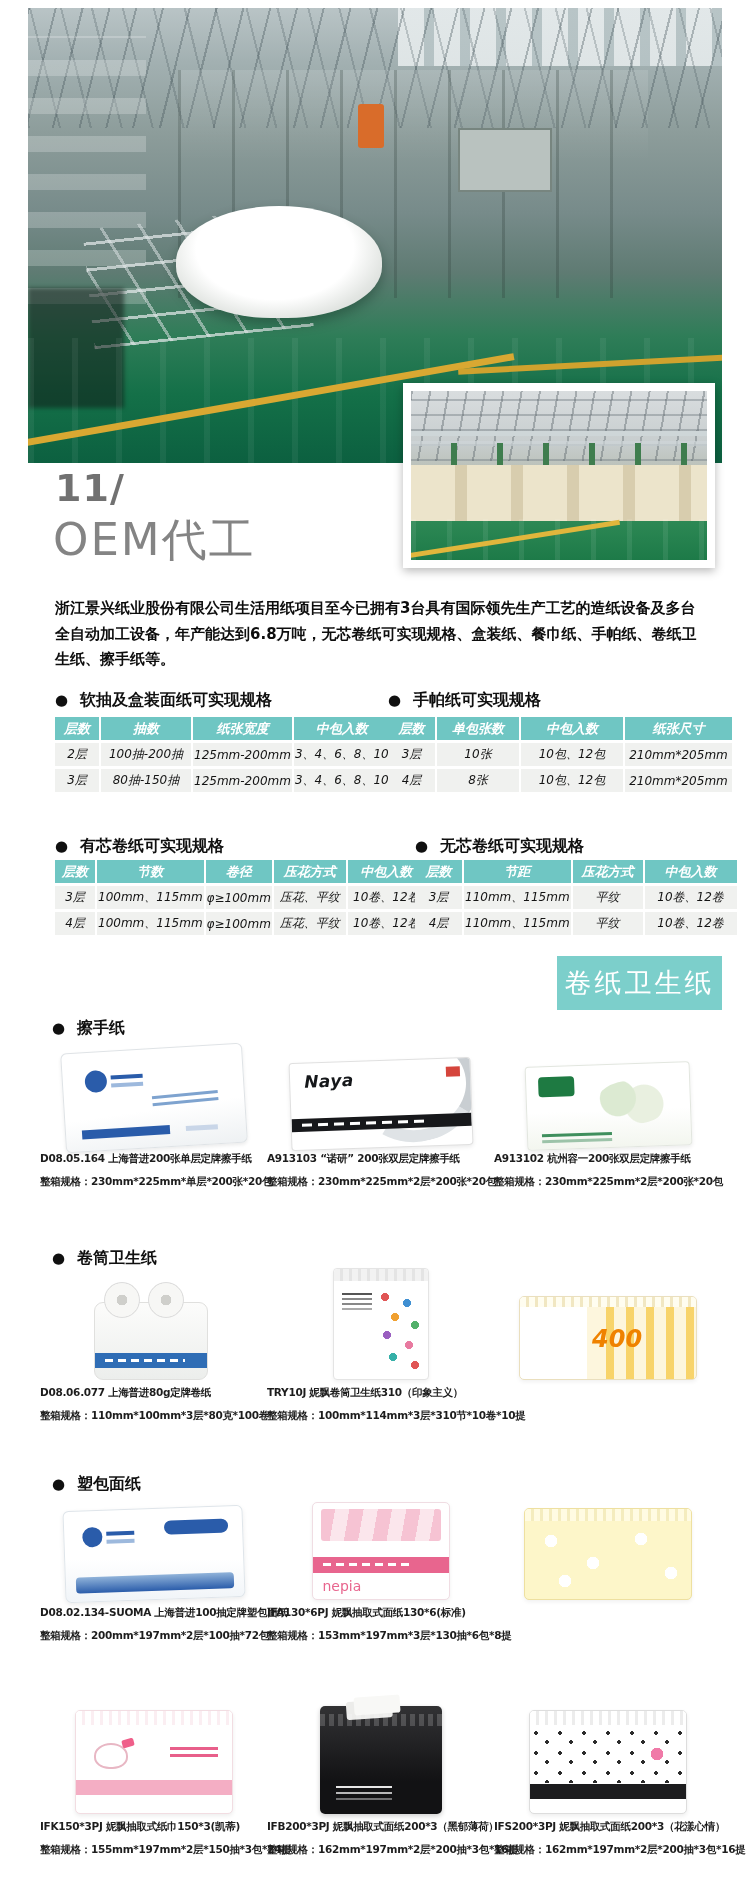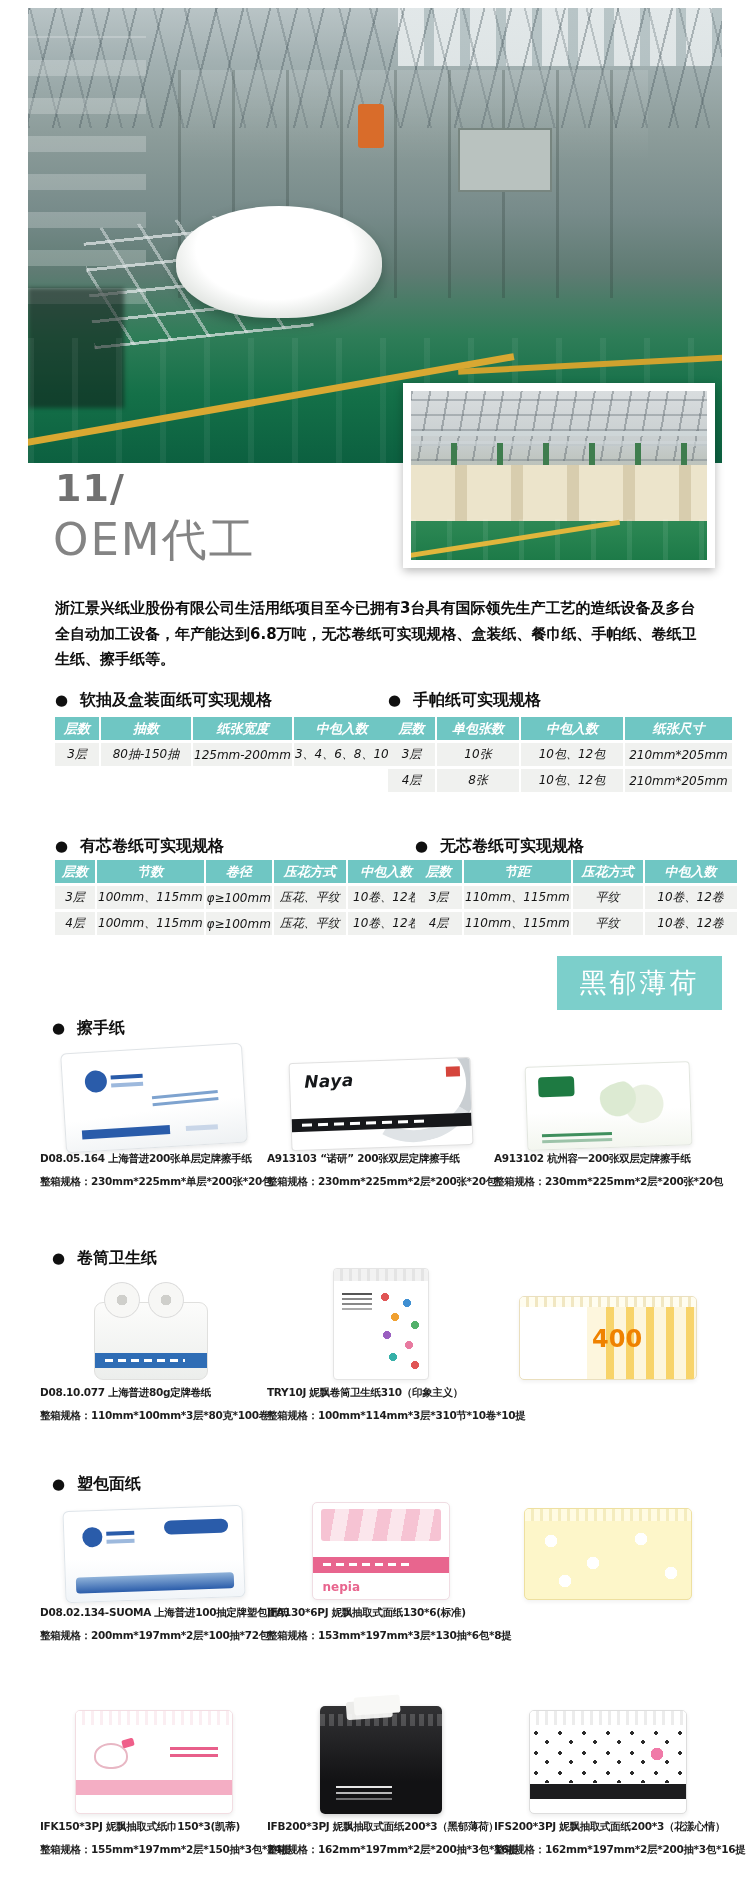--- a/index.html
+++ b/index.html
@@ -140,21 +140,21 @@
   .pk7 .logo{left:18px;top:16px;width:20px;height:20px;border-radius:50%;background:#2a5caa;}
   .pk7 .logo::after{content:"";position:absolute;left:24px;top:5px;width:28px;height:4px;background:#2a5caa;box-shadow:0 8px 0 #9db9dd;}
   .pk7 .trband{right:14px;top:12px;width:64px;height:14px;background:#2a5caa;border-radius:7px;}
   .pk7 .wave{left:10px;right:10px;bottom:8px;height:16px;background:linear-gradient(180deg,#8fb2d9,#2a5caa);border-radius:4px;}
 
   .pk8{width:138px;height:98px;background:#fff;border:1px solid #f0dde3;border-radius:5px;box-shadow:0 2px 4px rgba(0,0,0,.06);overflow:hidden;}
   .pk8 .tis{top:6px;left:8px;right:8px;height:32px;background:repeating-linear-gradient(100deg,#f6c3d3 0 14px,#fbe6ec 14px 28px);border-radius:3px;}
   .pk8 .band{left:0;right:0;bottom:26px;height:16px;background:#e8658e;}
   .pk8 .band::after{content:"";position:absolute;left:10px;top:6px;width:90px;height:3px;
     background:repeating-linear-gradient(90deg,#fff 0 8px,transparent 8px 13px);}
-  .pk8 .nep{left:10px;bottom:5px;font-size:12px;font-weight:bold;color:#e8658e;}
+  .pk8 .nep{left:10px;bottom:5px;font-size:14px;font-weight:normal;color:#e8658e;}
 
   .pk9{width:168px;height:92px;background:#fdf6c9;border:1px solid #eee0a0;border-radius:5px;box-shadow:0 2px 4px rgba(0,0,0,.06);overflow:hidden;}
   .pk9 .crimp{top:0;left:0;right:0;height:12px;background:repeating-linear-gradient(90deg,#fffbe2 0 6px,#f4ecbe 6px 9px);}
   .pk9 .flowers{left:6px;top:14px;right:6px;bottom:6px;background-image:
     radial-gradient(circle 9px at 20px 18px,#fff 70%,transparent 71%),radial-gradient(circle 3px at 20px 18px,#f078a8 95%,transparent),
     radial-gradient(circle 9px at 62px 40px,#fff 70%,transparent 71%),radial-gradient(circle 3px at 62px 40px,#f0c030 95%,transparent),
     radial-gradient(circle 9px at 110px 16px,#fff 70%,transparent 71%),radial-gradient(circle 3px at 110px 16px,#f078a8 95%,transparent),
     radial-gradient(circle 9px at 140px 50px,#fff 70%,transparent 71%),radial-gradient(circle 3px at 140px 50px,#7fc060 95%,transparent),
     radial-gradient(circle 9px at 34px 58px,#fff 70%,transparent 71%),radial-gradient(circle 3px at 34px 58px,#f0c030 95%,transparent);}
 
@@ -218,20 +218,26 @@
 </div>
 <table class="abs spec t1" style="left:55px;top:717px;">
     <tbody>
       <tr>
         <th>层数</th>
         <th>抽数</th>
         <th>纸张宽度</th>
         <th>中包入数</th>
       </tr>
       <tr>
+        <td>2层</td>
+        <td>100抽-200抽</td>
+        <td>125mm-200mm</td>
+        <td>3、4、6、8、10</td>
+      </tr>
+      <tr>
         <td>3层</td>
         <td>80抽-150抽</td>
         <td>125mm-200mm</td>
         <td>3、4、6、8、10</td>
       </tr>
     </tbody>
   </table>
 
 <div class="abs sec-head" style="left:388px;top:690px;">
   <span class="blt">●</span>
@@ -310,21 +316,21 @@
       </tr>
       <tr>
         <td>4层</td>
         <td>110mm、115mm</td>
         <td>平纹</td>
         <td>10卷、12卷</td>
       </tr>
     </tbody>
   </table>
 
-<div class="abs banner">黑郁薄荷</div>
+<div class="abs banner">卷纸卫生纸</div>
 
 <div class="abs sec-head" style="left:52px;top:1018px;">
   <span class="blt">●</span>
   <span>擦手纸</span>
 </div>
 <div class="abs img-row" style="top:1040px;height:108px;">
   <div class="slot">
     <div class="pk pk1">
       <div class="logo"></div>
       <div class="blines"></div>
@@ -359,21 +365,21 @@
   <div class="cap">
     <div class="cap-name">A913102 杭州容一200张双层定牌擦手纸</div>
     <div class="cap-spec">整箱规格：230mm*225mm*2层*200张*20包</div>
   </div>
 </div>
 
 <div class="abs sec-head" style="left:52px;top:1248px;">
   <span class="blt">●</span>
   <span>卷筒卫生纸</span>
 </div>
-<div class="abs img-row" style="top:1268px;height:112px;">
+<div class="abs img-row" style="top:1268px;height:112px;font-style:italic;">
   <div class="slot">
     <div class="pk pk4">
       <div class="body"></div>
       <div class="end"></div>
       <div class="end e2"></div>
       <div class="band"></div>
     </div>
   </div>
   <div class="slot">
     <div class="pk pk5">
@@ -385,21 +391,21 @@
   <div class="slot">
     <div class="pk pk6">
       <div class="crimp"></div>
       <div class="stripes"></div>
       <div class="n400">400</div>
     </div>
   </div>
 </div>
 <div class="abs caps" style="top:1386px;">
   <div class="cap">
-    <div class="cap-name">D08.10.077 上海普进80g定牌卷纸</div>
+    <div class="cap-name">D08.06.077 上海普进80g定牌卷纸</div>
     <div class="cap-spec">整箱规格：110mm*100mm*3层*80克*100卷</div>
   </div>
   <div class="cap">
     <div class="cap-name">TRY10J 妮飘卷筒卫生纸310（印象主义）</div>
     <div class="cap-spec">整箱规格：100mm*114mm*3层*310节*10卷*10提</div>
   </div>
 </div>
 
 <div class="abs sec-head" style="left:52px;top:1474px;">
   <span class="blt">●</span>

